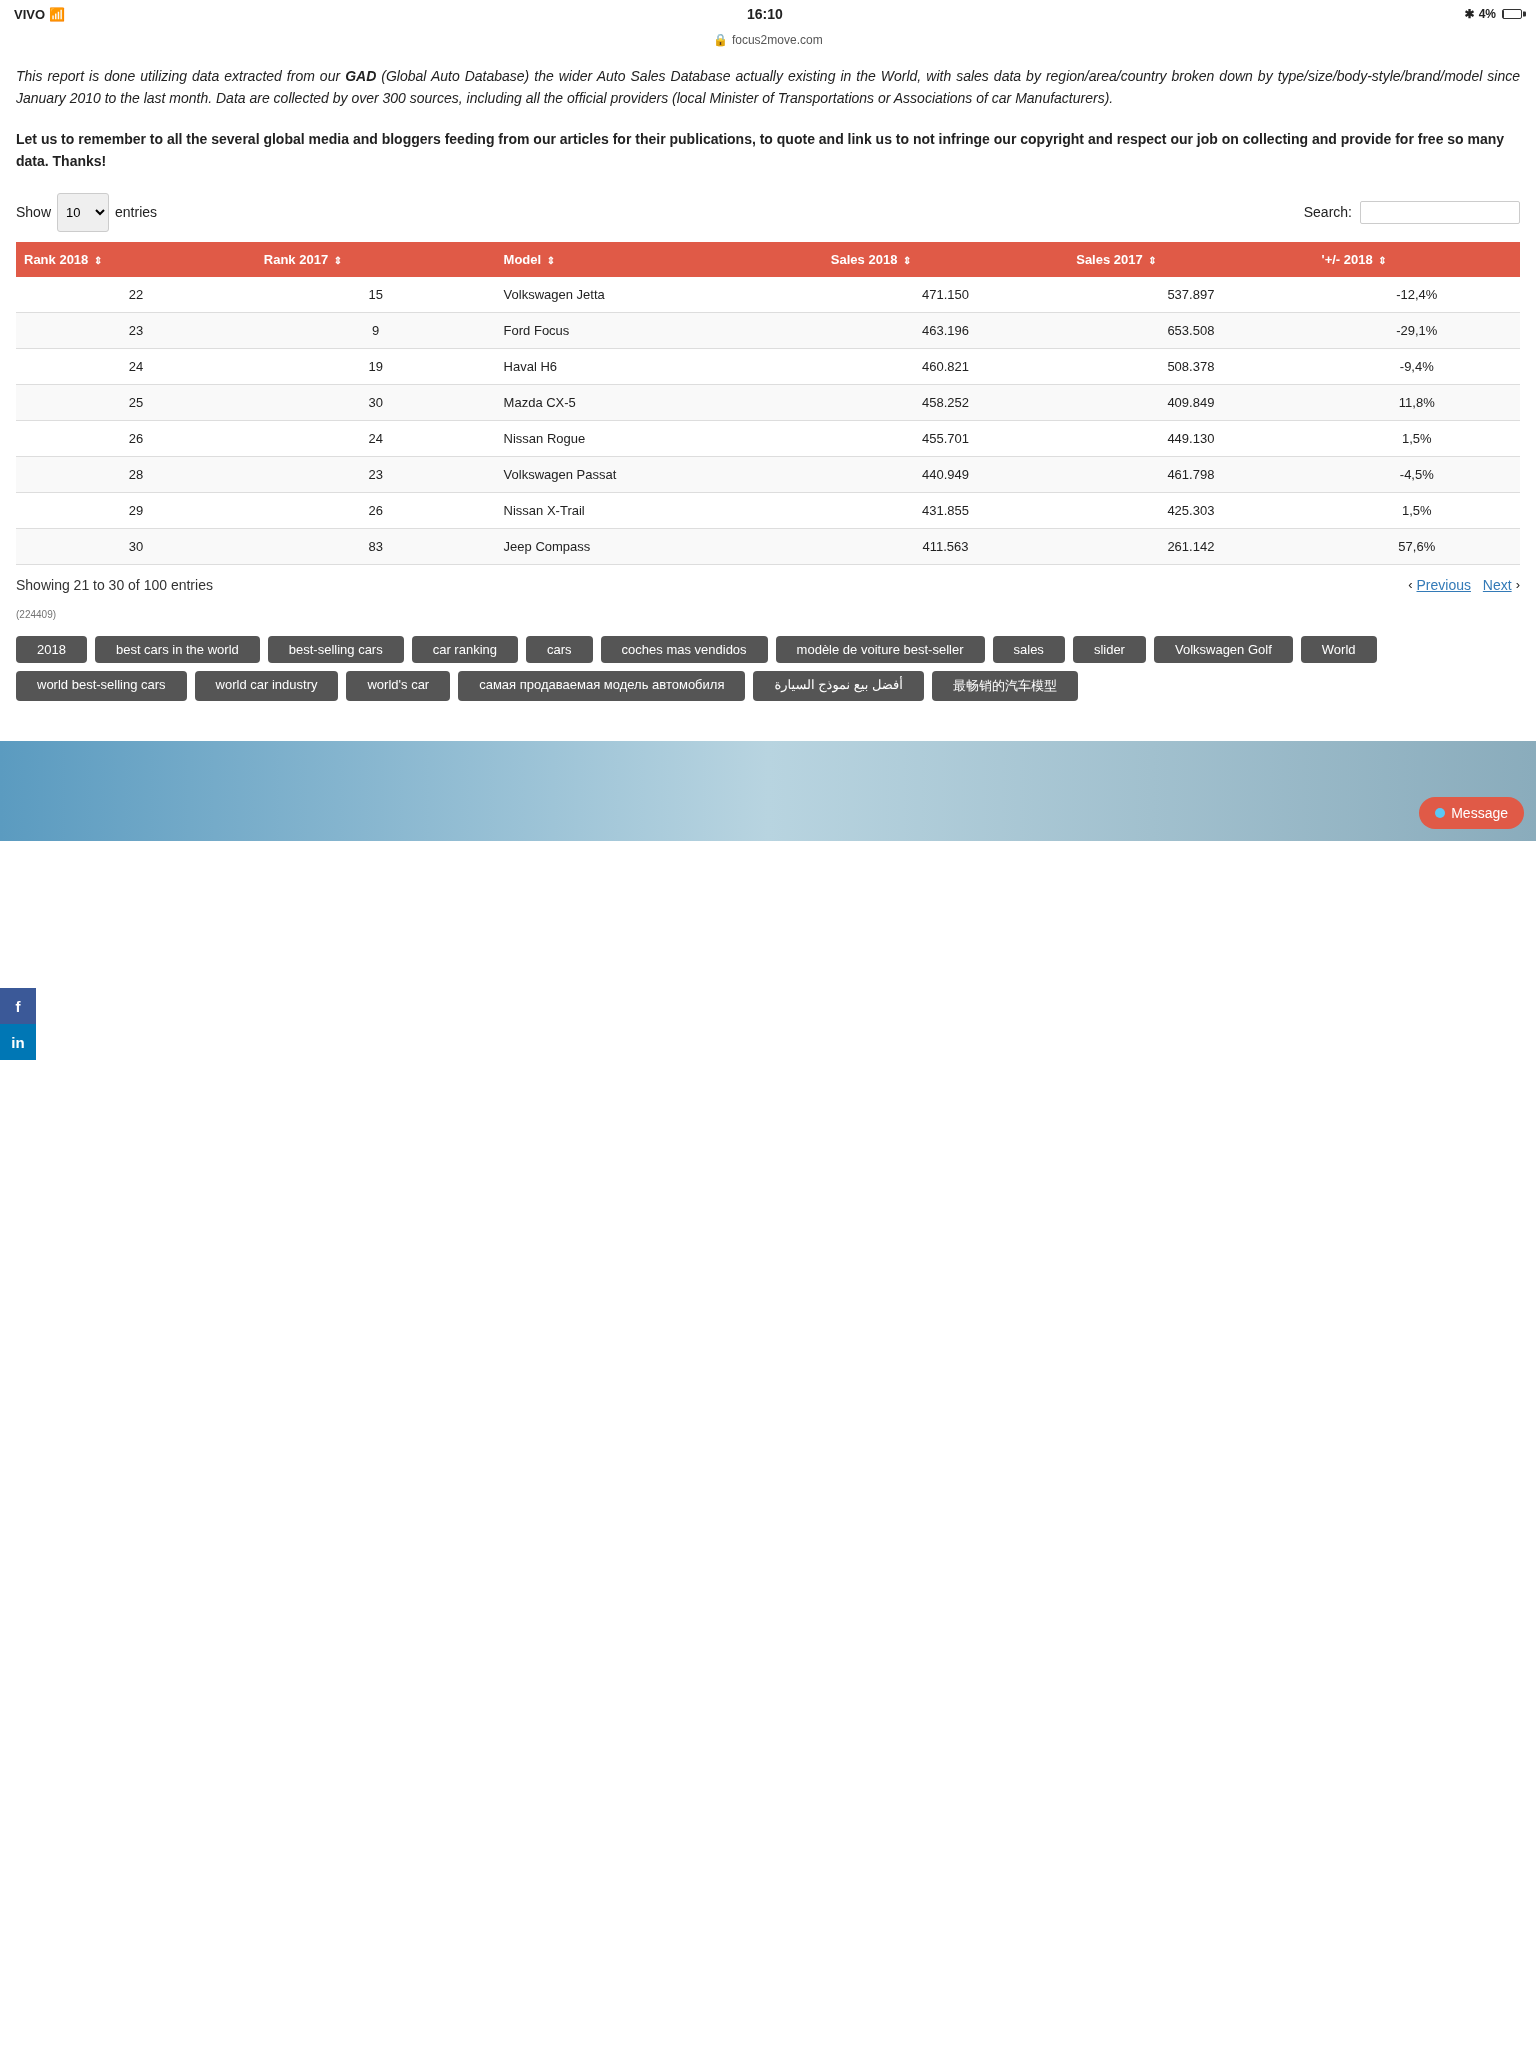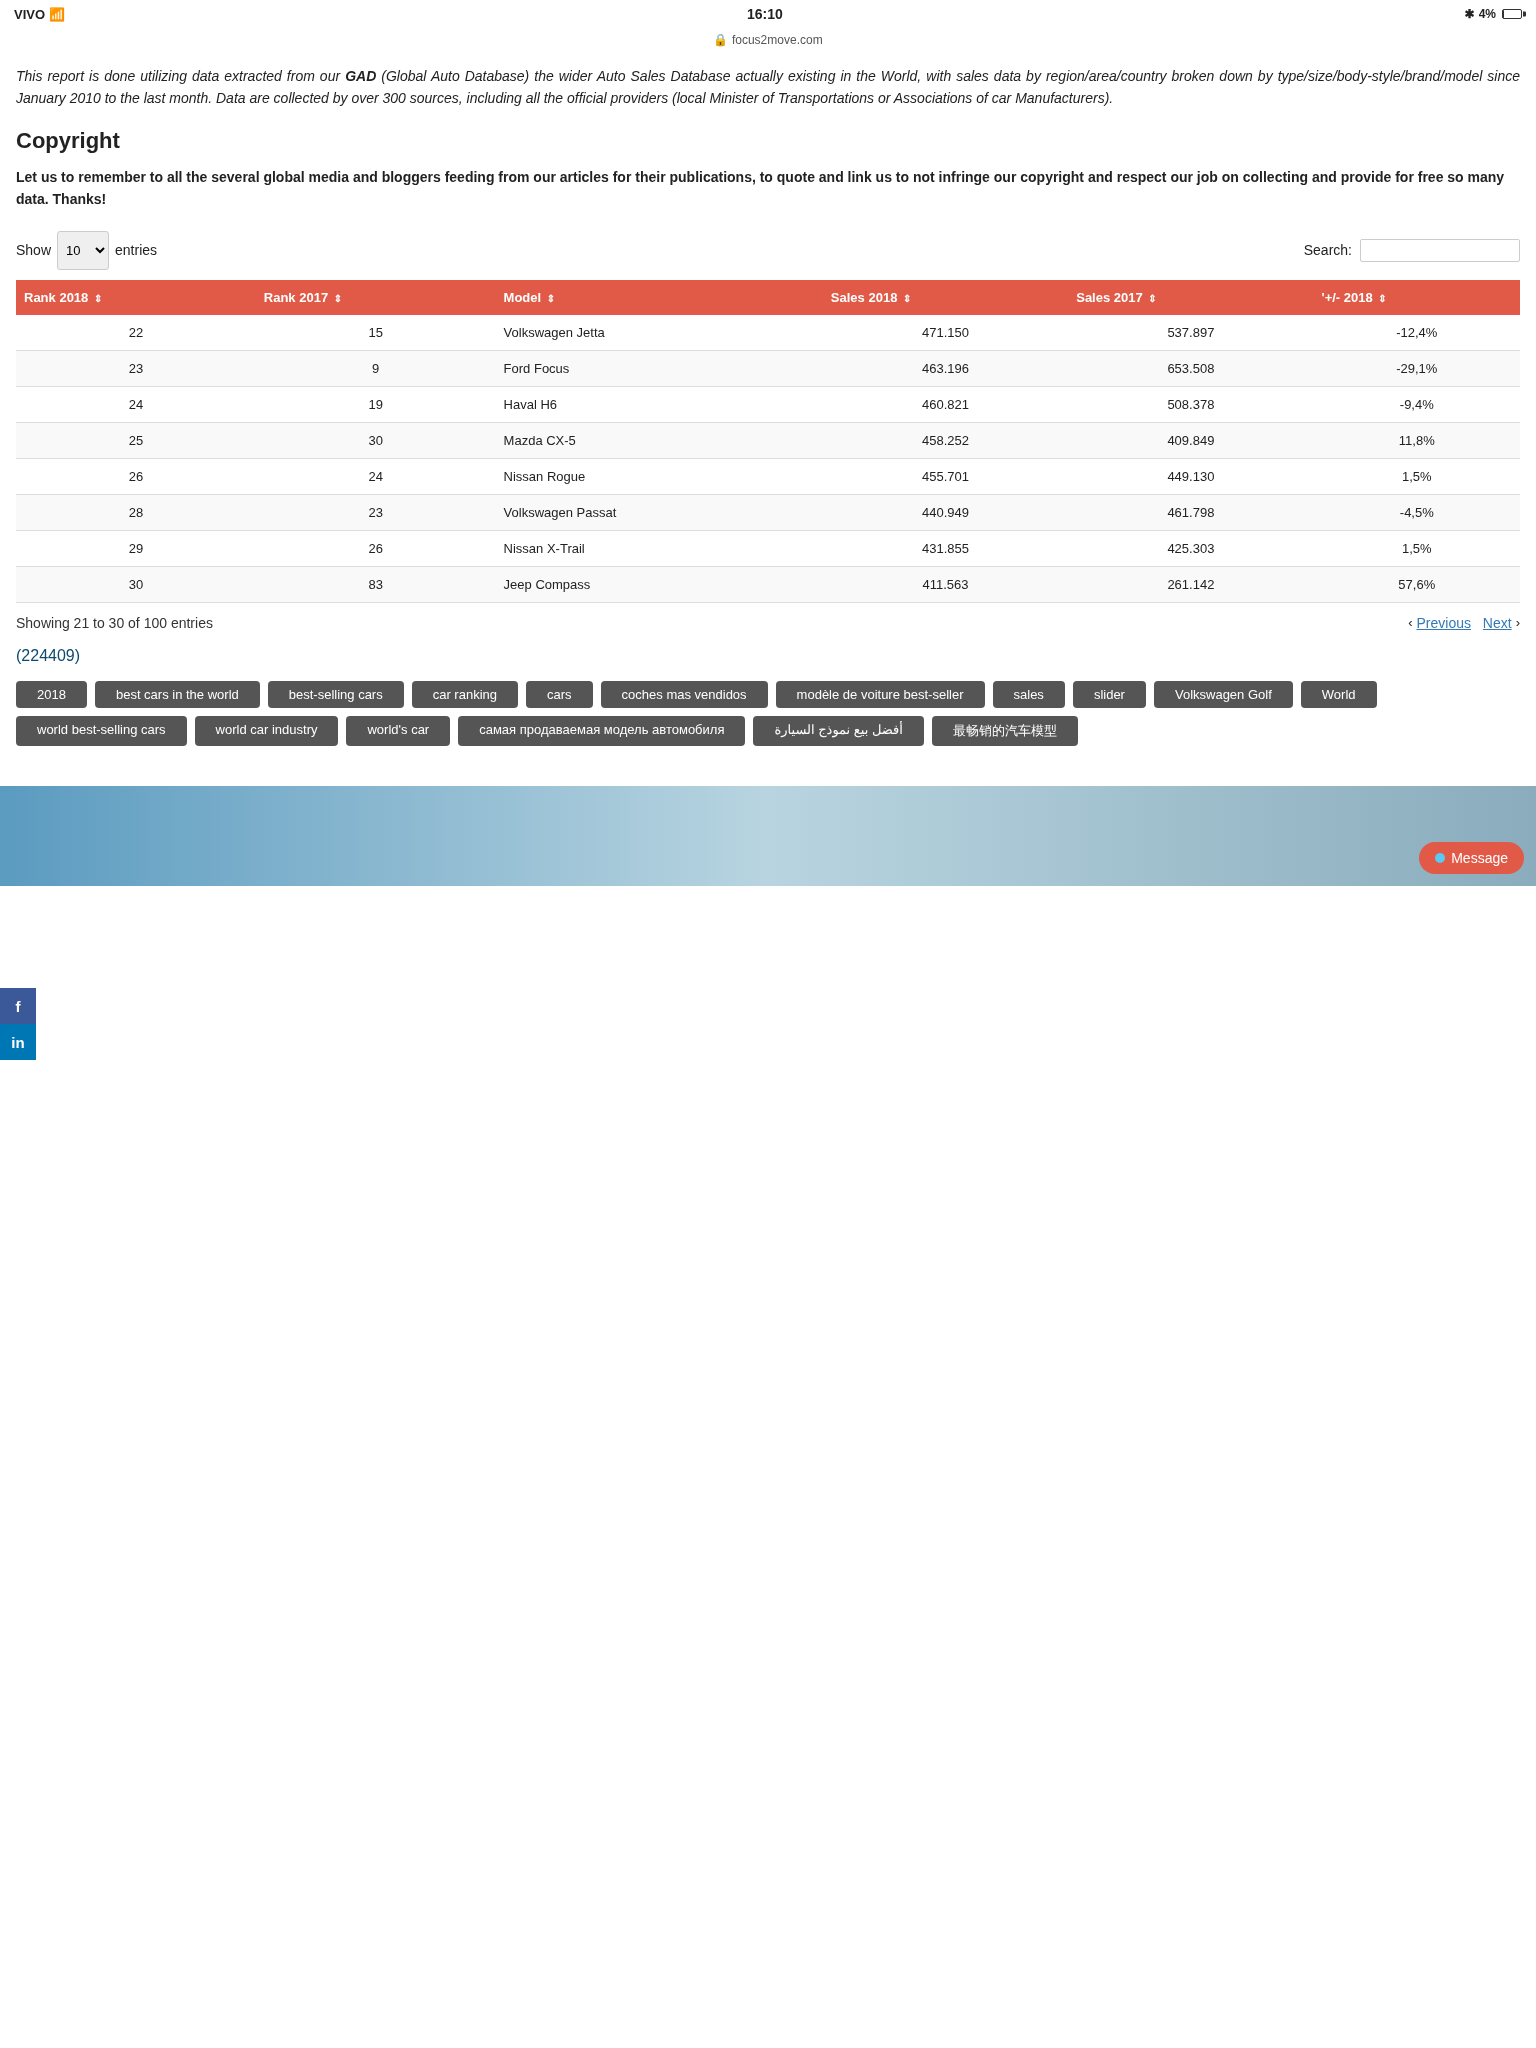--- a/index.html
+++ b/index.html
@@ -183,22 +183,22 @@
       cursor: pointer;
       font-size: 14px;
     }
     .pagination-buttons .chevron {
       font-size: 13px;
     }
 
     
     .post-id {
       margin-top: 16px;
-      font-size: 16px;
-      color: #0c4a6e;
+      font-size: 10px;
+      color: #737373;
     }
 
     
     .tags-container {
       margin-top: 16px;
       display: flex;
       flex-wrap: wrap;
       gap: 8px;
     }
     .tag {
@@ -296,21 +296,20 @@
   <span>🔒</span>&nbsp;
   <span>focus2move.com</span>
 </div>
 
 <div class="content">
 
   <p class="intro-text">
     This report is done utilizing data extracted from our <strong>GAD</strong> (Global Auto Database) the wider Auto Sales Database actually existing in the World, with sales data by region/area/country broken down by type/size/body-style/brand/model since January 2010 to the last month. Data are collected by over 300 sources, including all the official providers (local Minister of Transportations or Associations of car Manufacturers).
   </p>
 
-  <h2 class="copyright-heading">Copyright</h2>
   <p class="copyright-text">
     Let us to remember to all the several global media and bloggers feeding from our articles for their publications, to quote and link us to not infringe our copyright and <strong>respect our job</strong> on collecting and provide for free so many data. Thanks!
   </p>
 
   <div class="table-controls">
     <div class="show-entries">
       <span>Show</span>
       <select>
         <option>10</option>
         <option>25</option>

